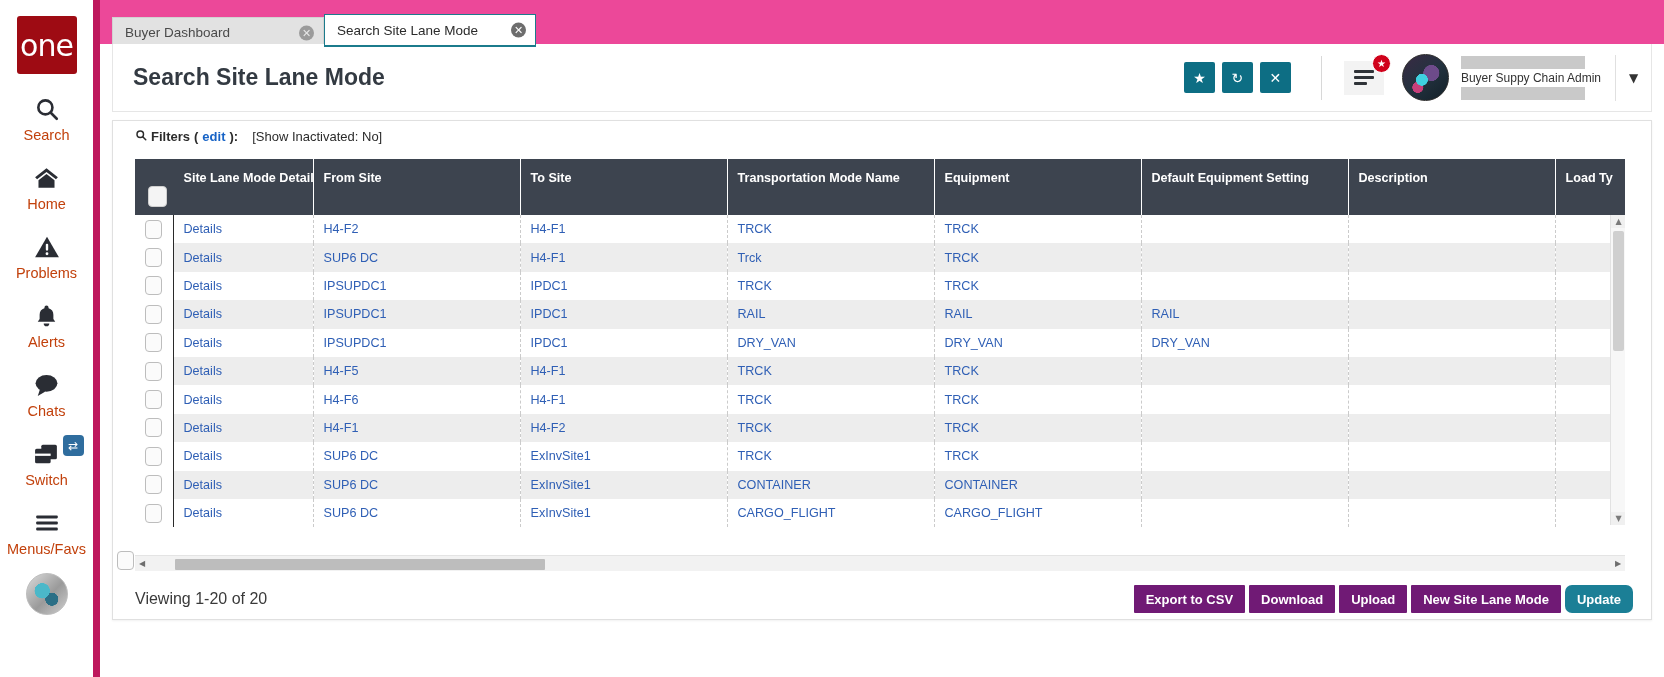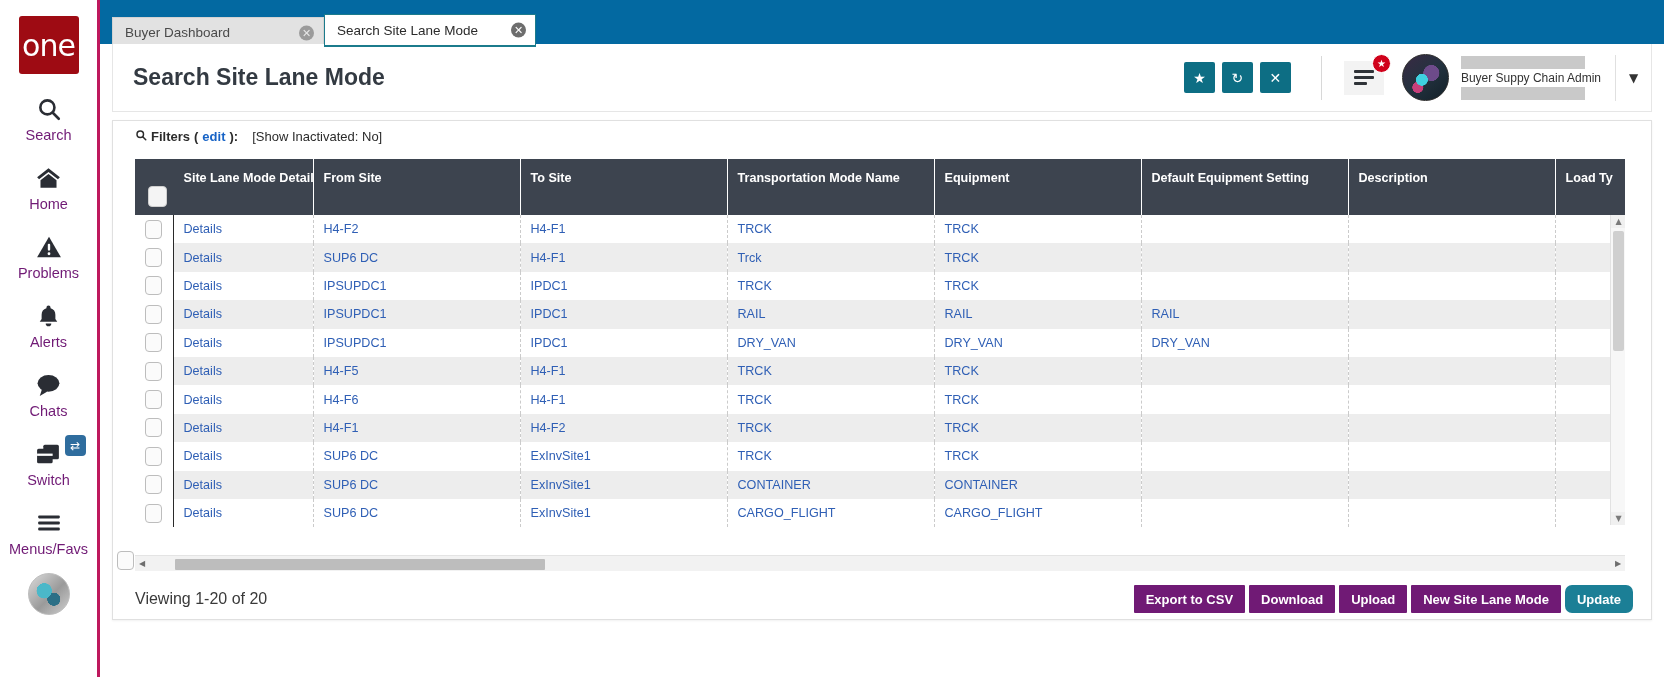--- a/index.html
+++ b/index.html
@@ -14,21 +14,21 @@
     position: relative;
     width: 1664px; height: 677px;
     background: #ffffff;
   }
 
   
   .rail {
     position: absolute; left: 0; top: 0;
     width: 100px; height: 677px;
     background: #ffffff;
-    border-right: 3px solid #be185d;
+    border-right: 7px solid #be185d;
     display: flex; flex-direction: column; align-items: center;
   }
   .logo {
     width: 60px; height: 58px;
     margin-top: 16px;
     background: #9e0b13;
     border-radius: 3px;
     display: flex; align-items: center; justify-content: center;
     color: #fff;
     font-size: 30px;
@@ -45,21 +45,21 @@
   }
   .rail-item .glyph {
     color: #2a2d34;
     line-height: 1;
     display: block;
     height: 30px;
     display: flex; align-items: center; justify-content: center;
   }
   .rail-item .rail-label {
     font-size: 14.5px;
-    color: #701a75;
+    color: #c2410c;
     margin-top: 3px;
     font-family: "Liberation Sans", sans-serif;
   }
   .switch-badge {
     position: absolute;
     right: 13px; top: -4px;
     width: 21px; height: 21px;
     background: #2f6d9e;
     border-radius: 4px;
     color: #fff;
@@ -73,21 +73,21 @@
       radial-gradient(circle at 38% 42%, #4bb8c9 0 22%, rgba(75,184,201,0) 23%),
       radial-gradient(circle at 62% 63%, #2b6f86 0 18%, rgba(43,111,134,0) 19%),
       linear-gradient(135deg,#dcdcdc 0%, #9a9a9a 55%, #cfcfcf 100%);
     border: 1px solid #bdbdbd;
   }
 
   
   .tabbar {
     position: absolute; left: 100px; top: 0;
     width: 1564px; height: 44px;
-    background: #0369a1;
+    background: #ec4899;
     text-decoration: underline;
   }
   .tabs {
     position: absolute; left: 12px; top: 14px;
     display: flex; align-items: flex-end;
   }
   .tab {
     position: relative;
     height: 30px;
     min-width: 212px;

